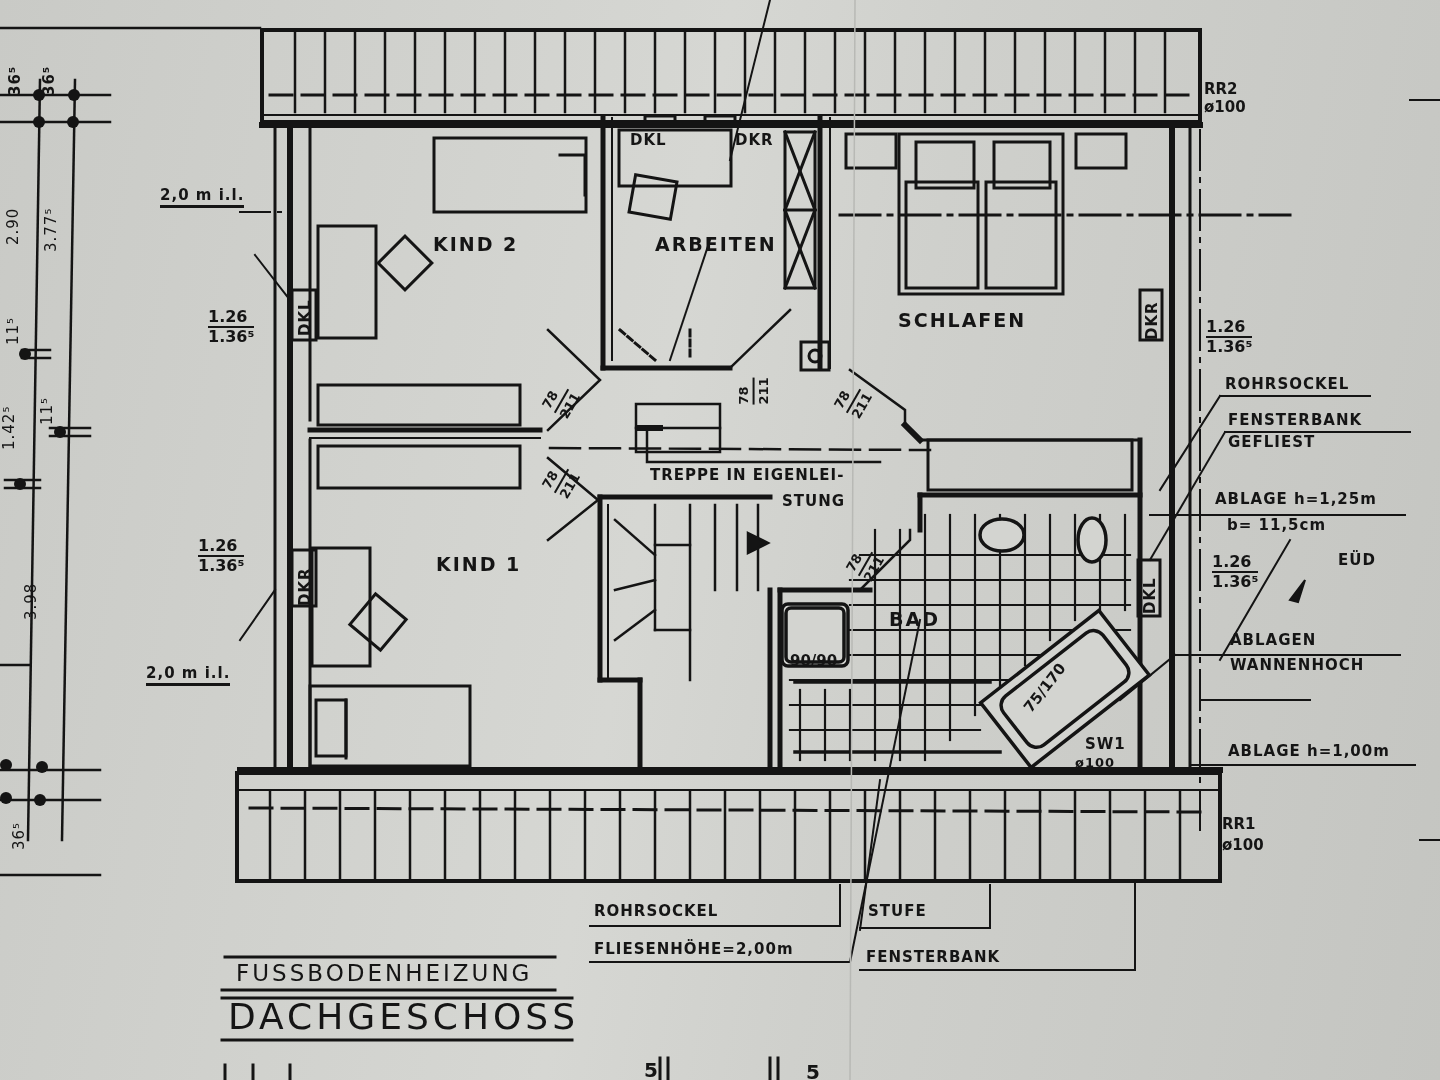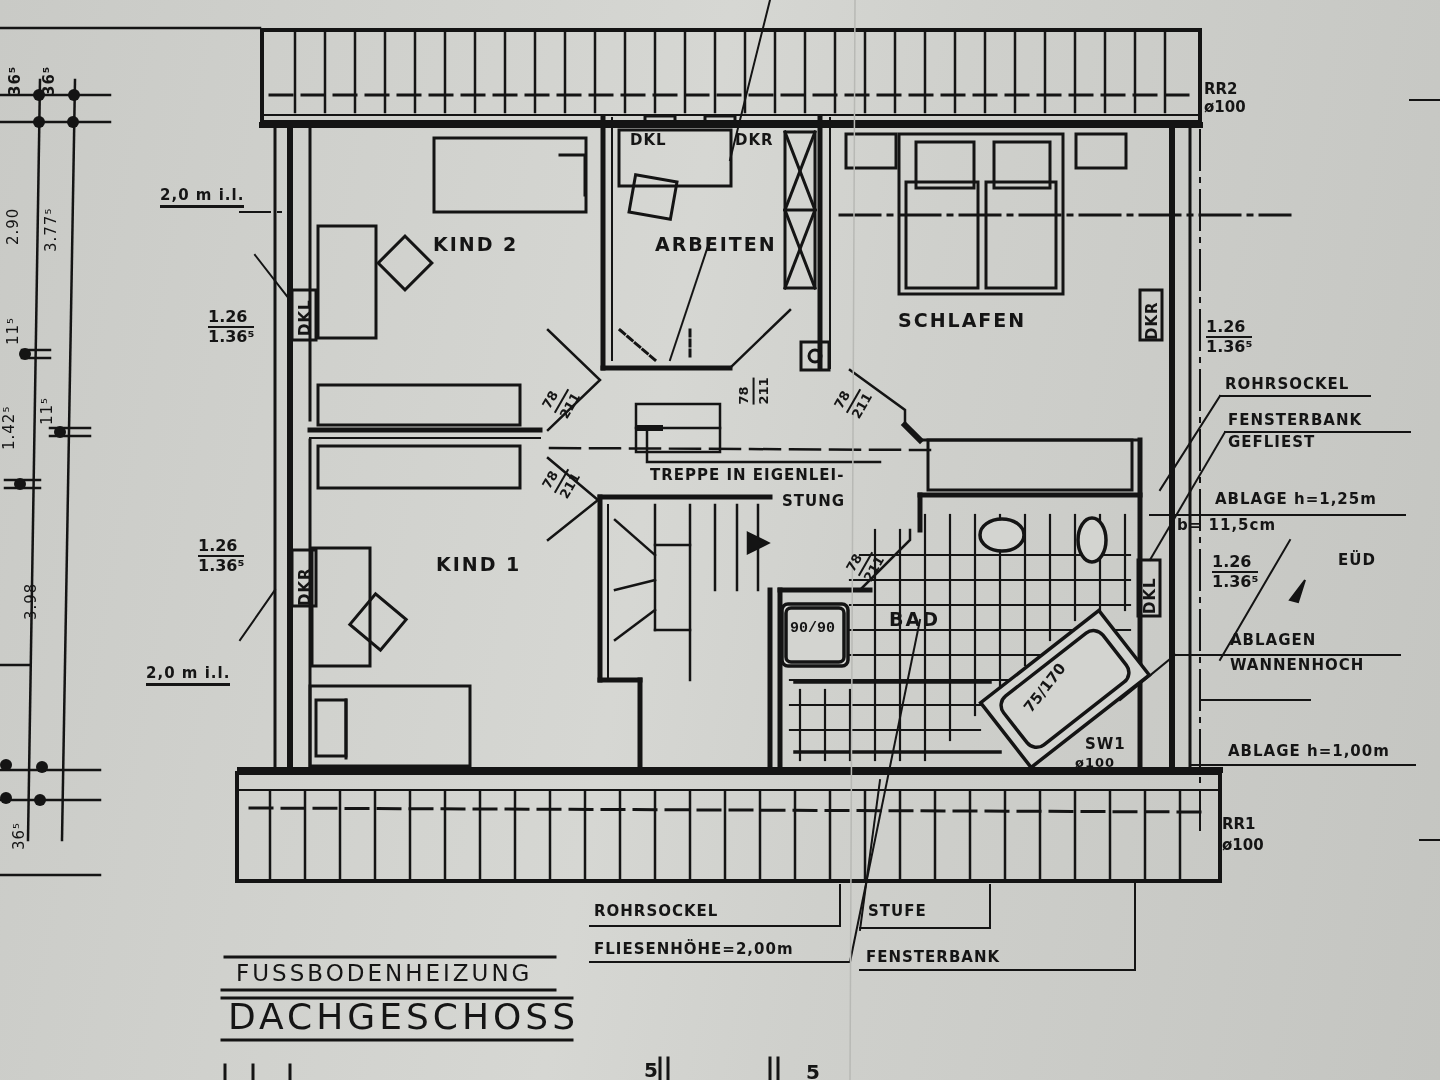--- a/index.html
+++ b/index.html
@@ -377,36 +377,36 @@
 <div class="frac" style="left:840px;top:382px;transform:rotate(-60deg);font-size:13px;">
   <span class="top">78</span><span>211</span>
 </div>
 <div class="frac" style="left:852px;top:545px;transform:rotate(-60deg);font-size:13px;">
   <span class="top">78</span><span>211</span>
 </div>
 
 <div class="lbl small" style="left:650px;top:466px;">TREPPE IN EIGENLEI-</div>
 <div class="lbl small" style="left:782px;top:492px;">STUNG</div>
 
-<div class="lbl small" style="left:790px;top:620px;letter-spacing:0;font-family:Liberation Mono, monospace;">90/90</div>
+<div class="lbl small" style="left:790px;top:652px;letter-spacing:0;">90/90</div>
 <div class="lbl small" style="left:1020px;top:705px;transform:rotate(-52deg);transform-origin:left top;letter-spacing:0;">75/170</div>
 <div class="lbl small" style="left:1085px;top:735px;">SW1</div>
 <div class="lbl small" style="left:1075px;top:755px;font-size:13px;">ø100</div>
 
 <div class="lbl small" style="left:1204px;top:80px;letter-spacing:0;">RR2</div>
 <div class="lbl small" style="left:1204px;top:98px;letter-spacing:0;">ø100</div>
 <div class="frac" style="left:1206px;top:318px;">
   <span class="top">1.26</span>
   <span>1.36⁵</span>
 </div>
 <div class="lbl small" style="left:1225px;top:375px;">ROHRSOCKEL</div>
 <div class="lbl small" style="left:1228px;top:411px;">FENSTERBANK</div>
 <div class="lbl small" style="left:1228px;top:433px;">GEFLIEST</div>
 <div class="lbl small" style="left:1215px;top:490px;text-align:center;">ABLAGE  h=1,25m</div>
-<div class="lbl small" style="left:1177px;top:516px;text-align:center;">b= 11,5cm</div>
+<div class="lbl small" style="left:1227px;top:516px;text-align:center;">b= 11,5cm</div>
 <div class="frac" style="left:1212px;top:553px;">
   <span class="top">1.26</span>
   <span>1.36⁵</span>
 </div>
 <div class="lbl small" style="left:1338px;top:551px;">EÜD</div>
 <div class="lbl small" style="left:1230px;top:631px;">ABLAGEN</div>
 <div class="lbl small" style="left:1230px;top:656px;">WANNENHOCH</div>
 <div class="lbl small" style="left:1228px;top:742px;">ABLAGE  h=1,00m</div>
 <div class="lbl small" style="left:1222px;top:815px;letter-spacing:0;">RR1</div>
 <div class="lbl small" style="left:1222px;top:836px;letter-spacing:0;">ø100</div>

